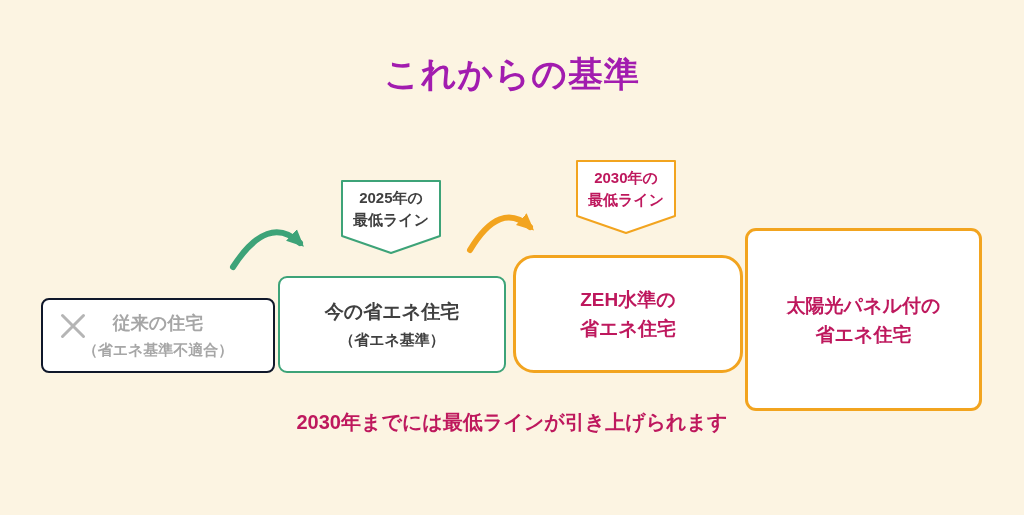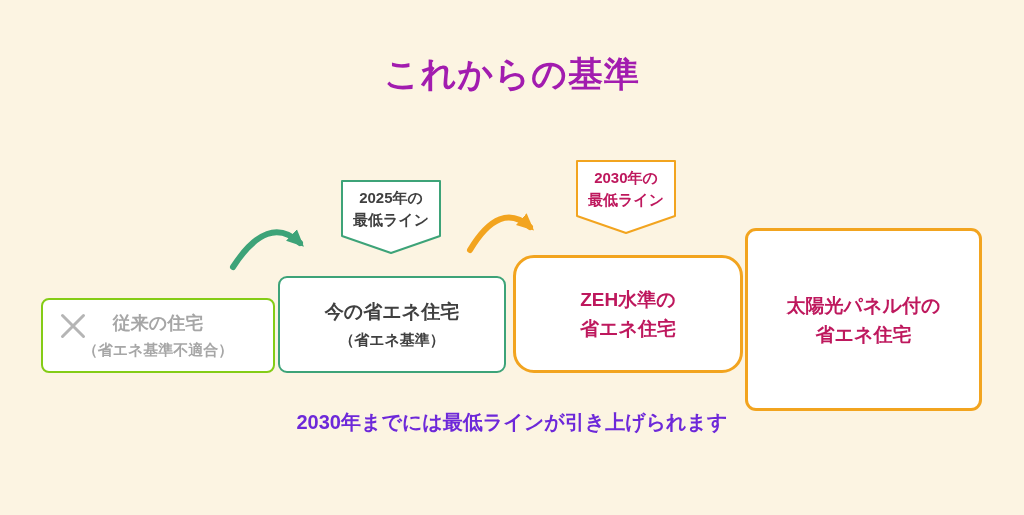--- a/index.html
+++ b/index.html
@@ -35,38 +35,38 @@
   .orange-text{color:#be185d;}
   .gray-text{color:#a6a6a6;}
 
   
   .box{
     position:absolute;background:#ffffff;box-sizing:border-box;
     display:flex;flex-direction:column;justify-content:center;align-items:center;
     text-align:center;
   }
   .box-conventional{left:41px;top:298px;width:234px;height:75px;
-    border:2px solid #84cc16;border-radius:8px;}
+    border:2px solid #0f172a;border-radius:8px;}
   .box-current{left:278px;top:276px;width:228px;height:97px;
     border:2px solid #3da378;border-radius:9px;}
   .box-zeh{left:513px;top:255px;width:230px;height:118px;
     border:3px solid #f2a41f;border-radius:21px;}
   .box-solar{left:745px;top:228px;width:237px;height:183px;
     border:3px solid #f2a41f;border-radius:11px;text-align:center;}
 
   .line-main{font-size:18px;font-weight:bold;line-height:26px;}
   .line-sub{font-size:15px;font-weight:bold;line-height:24px;margin-top:2px;}
   .line-big{font-size:19px;font-weight:bold;line-height:29px;}
 
   .x-icon{position:absolute;left:17px;top:13px;width:26px;height:26px;}
 
   
   .caption{
     position:absolute;top:408px;left:0;width:1024px;
-    text-align:center;font-size:20px;font-weight:bold;color:#6d28d9;
+    text-align:center;font-size:20px;font-weight:bold;color:#be185d;
     line-height:28px;margin:0;
   }
 </style>
 </head>
 <body>
 
 <div class="canvas">
 
   <h1 class="title">これからの基準</h1>
 

